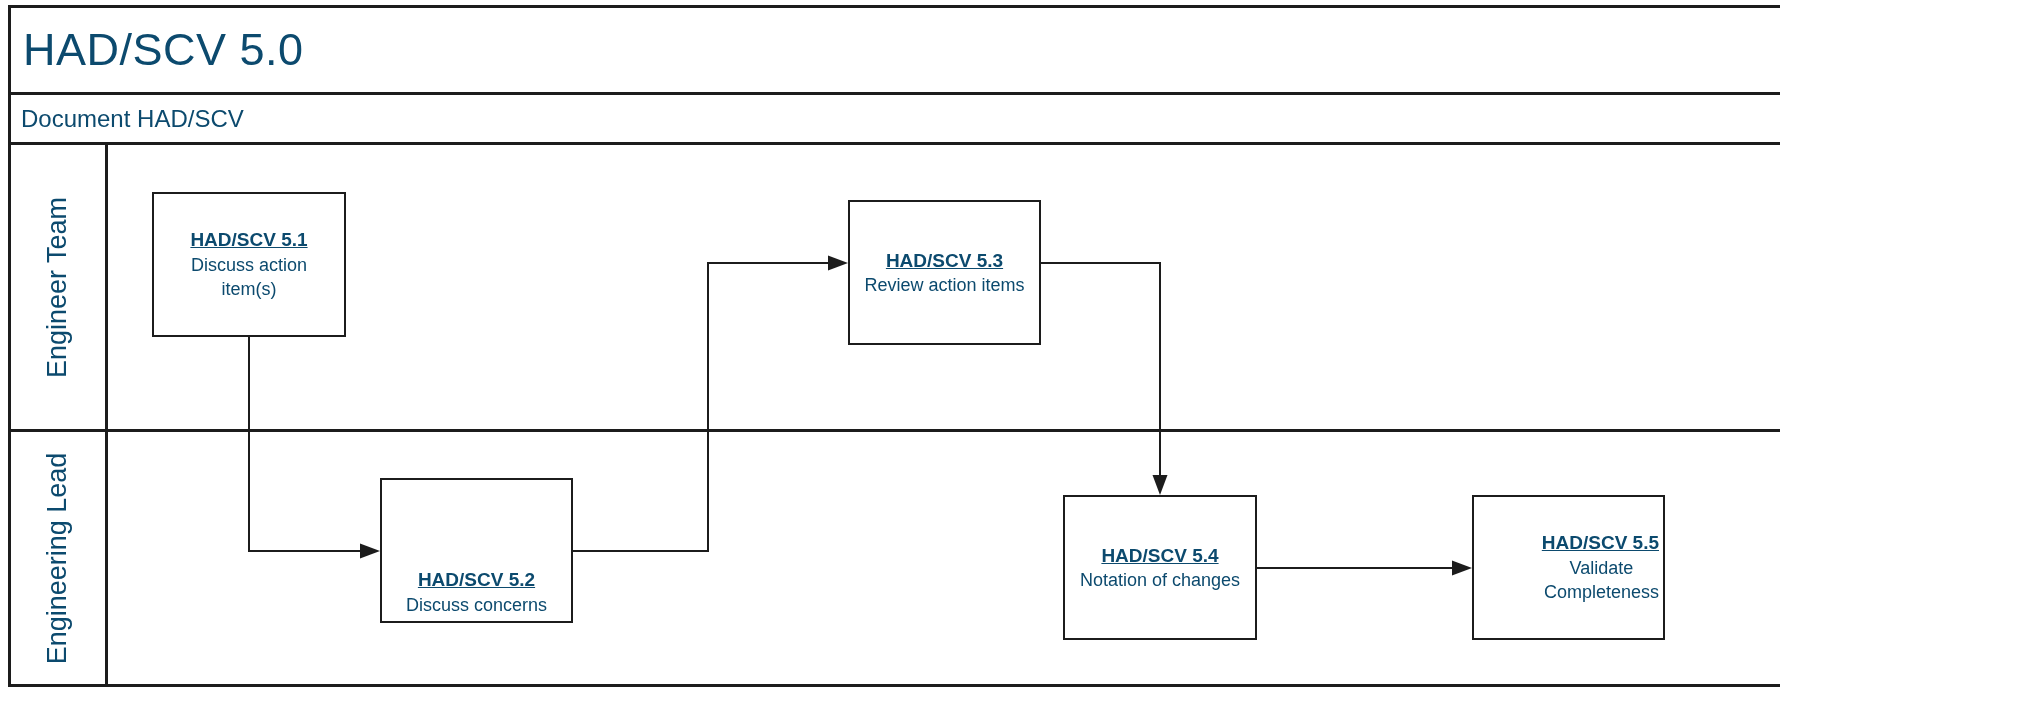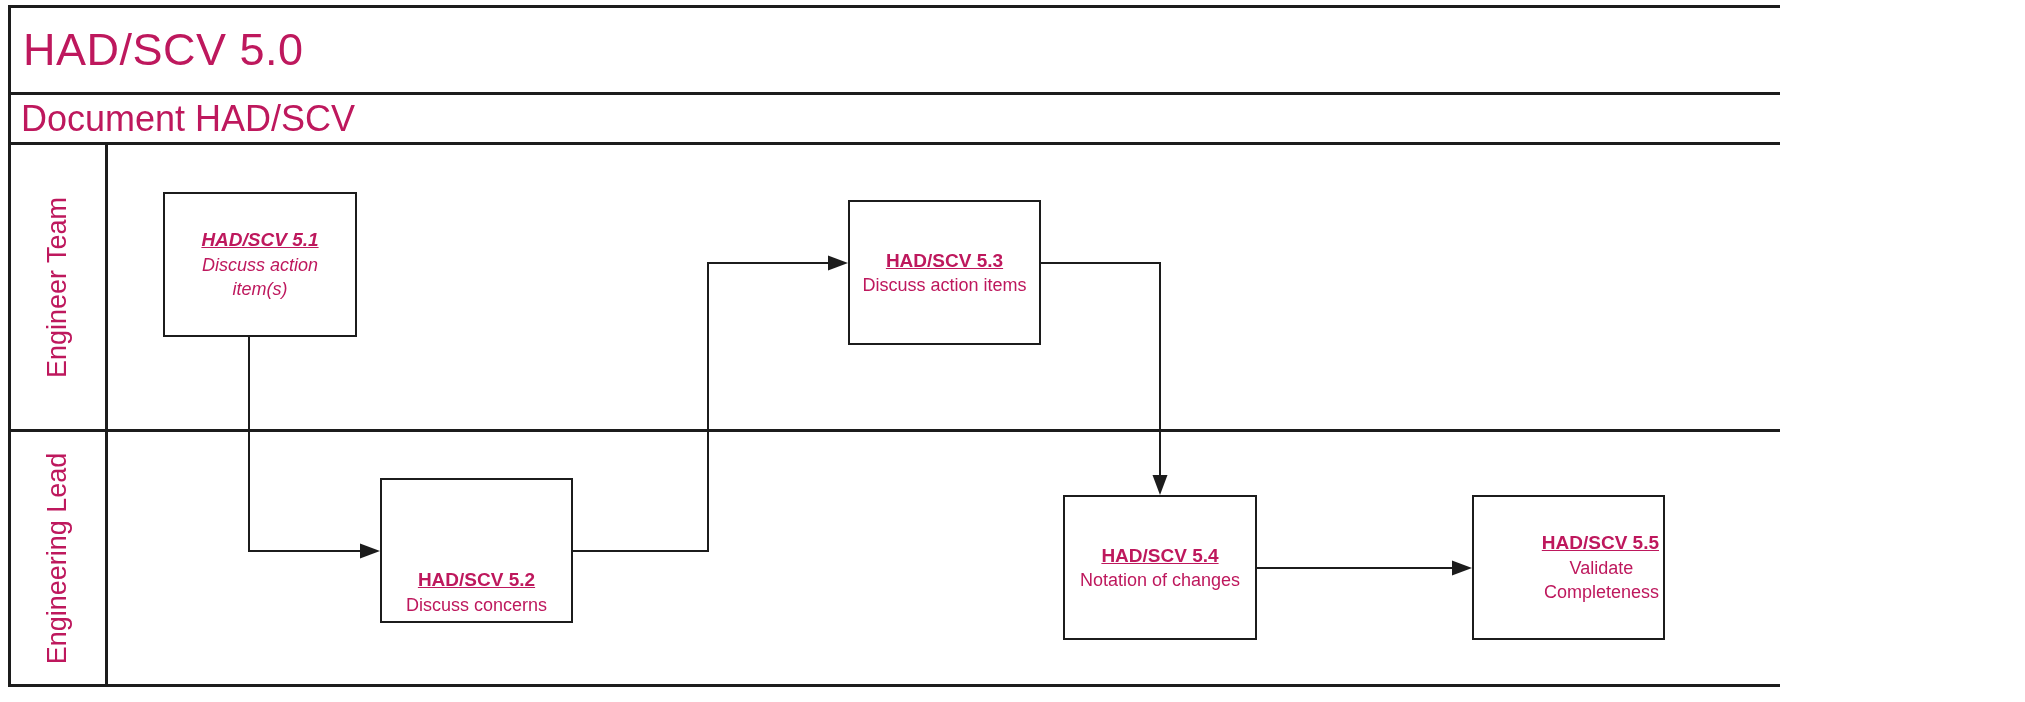--- a/index.html
+++ b/index.html
@@ -6,21 +6,21 @@
     margin: 0;
     padding: 0;
     background: #ffffff;
   }
   .stage {
     position: relative;
     width: 1780px;
     height: 702px;
     background: #ffffff;
     font-family: "Liberation Sans", sans-serif;
-    color: #be185d;
+    color: #0c4a6e;
     overflow: hidden;
   }
   .cell {
     position: absolute;
     box-sizing: border-box;
     border: 3px solid #1c1c1c;
     background: transparent;
   }
   .title-bar {
     left: 8px; top: 5px; width: 2015px; height: 90px;
@@ -30,21 +30,21 @@
   .title-text {
     font-size: 45px;
     letter-spacing: 0.5px;
   }
   .subtitle-bar {
     left: 8px; top: 92px; width: 2015px; height: 53px;
     display: flex; align-items: center;
     padding-left: 10px;
   }
   .subtitle-text {
-    font-size: 36px;
+    font-size: 24px;
   }
   .body-frame {
     left: 8px; top: 142px; width: 2015px; height: 545px;
   }
   .lane-col-line {
     position: absolute;
     left: 105px; top: 142px; width: 3px; height: 545px;
     background: #1c1c1c;
   }
   .lane-divider {
@@ -86,21 +86,21 @@
     font-size: 19px;
     font-weight: bold;
     text-decoration: underline;
     line-height: 1.35;
   }
   .node-label {
     font-size: 18px;
     line-height: 1.35;
     white-space: pre-line;
   }
-  .node-51 { left: 163px; top: 192px; font-style: italic; }
+  .node-51 { left: 152px; top: 192px; }
   .node-53 { left: 848px; top: 200px; width: 193px; }
   .node-52 { left: 380px; top: 478px; width: 193px; justify-content: flex-end; }
   .node-54 { left: 1063px; top: 495px; align-items: center; }
   .node-55 { left: 1472px; top: 495px; width: 193px; align-items: flex-end; }
 </style>
 </head>
 <body>
 
 <div class="stage">
 
@@ -139,21 +139,21 @@
   </svg>
 
   <div class="node node-51">
     <span class="node-title">HAD/SCV 5.1</span>
     <span class="node-label">Discuss action
 item(s)</span>
   </div>
 
   <div class="node node-53">
     <span class="node-title">HAD/SCV 5.3</span>
-    <span class="node-label">Discuss action items</span>
+    <span class="node-label">Review action items</span>
   </div>
 
   <div class="node node-52">
     <span class="node-title">HAD/SCV 5.2</span>
     <span class="node-label">Discuss concerns</span>
   </div>
 
   <div class="node node-54">
     <span class="node-title">HAD/SCV 5.4</span>
     <span class="node-label">Notation of changes</span>

